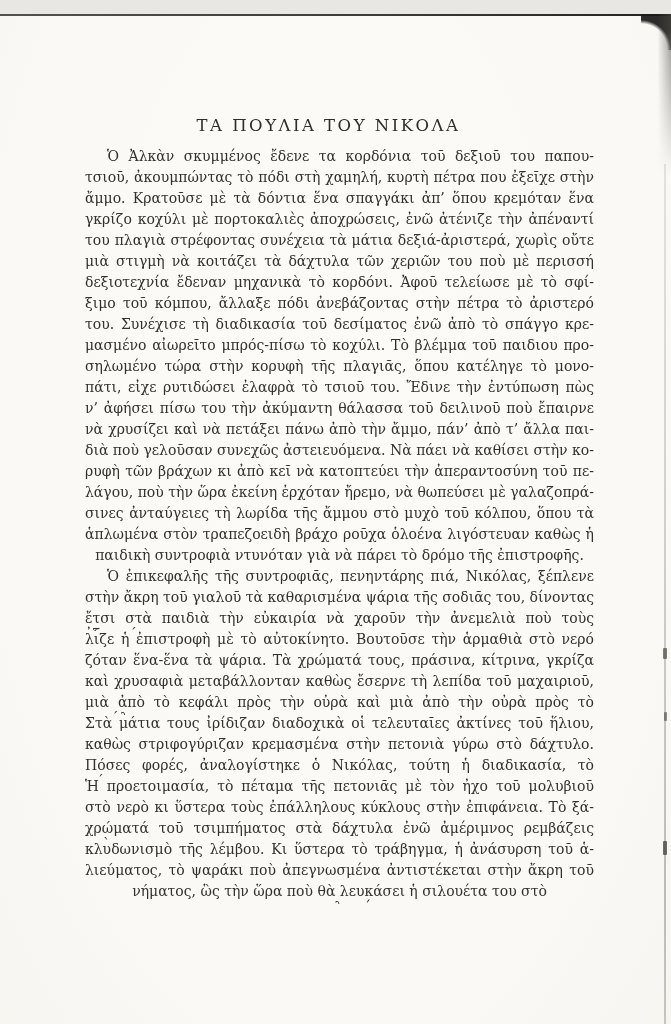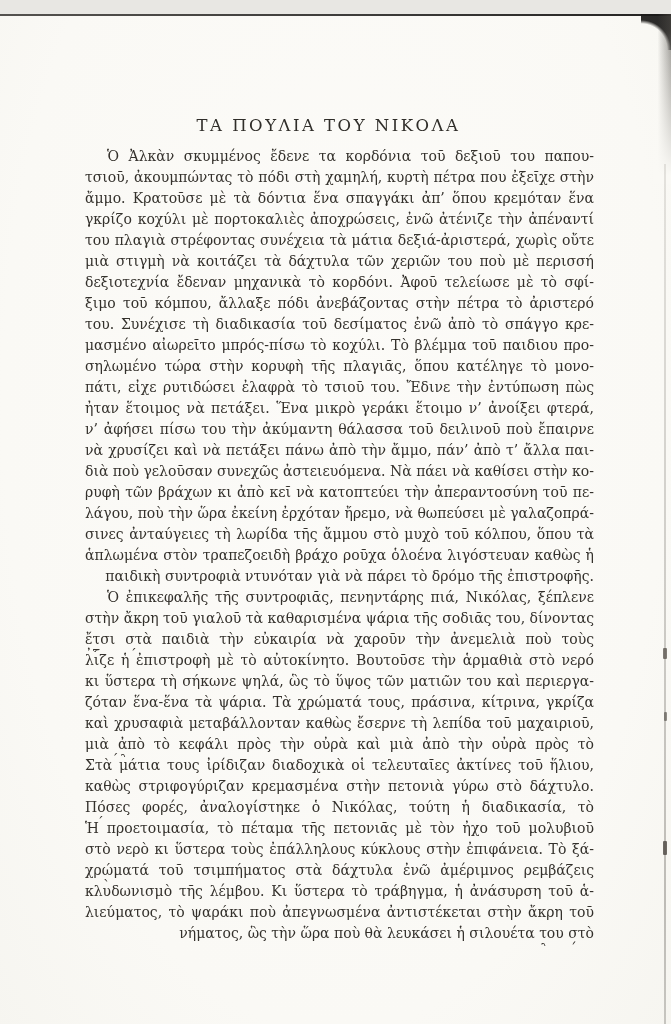--- a/index.html
+++ b/index.html
@@ -60,21 +60,21 @@
     position: absolute; top: 134px; left: 85px; width: 509px;
     font-size: 14px; color: #34312c;
   }
   .line {
     height: 21px; overflow: hidden;
     text-align: justify;
     white-space: normal;
   }
   .line::after { content: ""; display: inline-block; width: 100%; height: 0; }
   .line.first { text-indent: 22px; }
-  .line.last  { text-align: right; }
+  .line.last  { text-align: center; }
   .line.last::after { content: none; }
 </style>
 </head>
 <body>
 
 <div class="page">
 
   <div class="edge-top"></div>
   <div class="corner-wedge"></div>
   <div class="edge-right-band"></div>
@@ -92,36 +92,34 @@
         <div class="line">ἄμμο. Κρατοῦσε μὲ τὰ δόντια ἕνα σπαγγάκι ἀπ’ ὅπου κρεμόταν ἕνα</div>
         <div class="line">γκρίζο κοχύλι μὲ πορτοκαλιὲς ἀποχρώσεις, ἐνῶ ἀτένιζε τὴν ἀπέναντί</div>
         <div class="line">του πλαγιὰ στρέφοντας συνέχεια τὰ μάτια δεξιά-ἀριστερά, χωρὶς οὔτε</div>
         <div class="line">μιὰ στιγμὴ νὰ κοιτάζει τὰ δάχτυλα τῶν χεριῶν του ποὺ μὲ περισσή</div>
         <div class="line">δεξιοτεχνία ἔδεναν μηχανικὰ τὸ κορδόνι. Ἀφοῦ τελείωσε μὲ τὸ σφί-</div>
         <div class="line">ξιμο τοῦ κόμπου, ἄλλαξε πόδι ἀνεβάζοντας στὴν πέτρα τὸ ἀριστερό</div>
         <div class="line">του. Συνέχισε τὴ διαδικασία τοῦ δεσίματος ἐνῶ ἀπὸ τὸ σπάγγο κρε-</div>
         <div class="line">μασμένο αἰωρεῖτο μπρός-πίσω τὸ κοχύλι. Τὸ βλέμμα τοῦ παιδιου προ-</div>
         <div class="line">σηλωμένο τώρα στὴν κορυφὴ τῆς πλαγιᾶς, ὅπου κατέληγε τὸ μονο-</div>
         <div class="line">πάτι, εἶχε ρυτιδώσει ἐλαφρὰ τὸ τσιοῦ του. Ἔδινε τὴν ἐντύπωση πὼς</div>
-        <div class="line">ἦταν ἕτοιμος νὰ πετάξει. Ἕνα μικρὸ γεράκι ἕτοιμο ν’ ἀνοίξει φτερά,</div>
         <div class="line">ν’ ἀφήσει πίσω του τὴν ἀκύμαντη θάλασσα τοῦ δειλινοῦ ποὺ ἔπαιρνε</div>
         <div class="line">νὰ χρυσίζει καὶ νὰ πετάξει πάνω ἀπὸ τὴν ἄμμο, πάν’ ἀπὸ τ’ ἄλλα παι-</div>
         <div class="line">διὰ ποὺ γελοῦσαν συνεχῶς ἀστειευόμενα. Νὰ πάει νὰ καθίσει στὴν κο-</div>
         <div class="line">ρυφὴ τῶν βράχων κι ἀπὸ κεῖ νὰ κατοπτεύει τὴν ἀπεραντοσύνη τοῦ πε-</div>
         <div class="line">λάγου, ποὺ τὴν ὥρα ἐκείνη ἐρχόταν ἤρεμο, νὰ θωπεύσει μὲ γαλαζοπρά-</div>
         <div class="line">σινες ἀνταύγειες τὴ λωρίδα τῆς ἄμμου στὸ μυχὸ τοῦ κόλπου, ὅπου τὰ</div>
         <div class="line">ἁπλωμένα στὸν τραπεζοειδὴ βράχο ροῦχα ὁλοένα λιγόστευαν καθὼς ἡ</div>
         <div class="line last">παιδικὴ συντροφιὰ ντυνόταν γιὰ νὰ πάρει τὸ δρόμο τῆς ἐπιστροφῆς.</div>
       </div>
       <div class="paragraph">
         <div class="line first">Ὁ ἐπικεφαλῆς τῆς συντροφιᾶς, πενηντάρης πιά, Νικόλας, ξέπλενε</div>
         <div class="line">στὴν ἄκρη τοῦ γιαλοῦ τὰ καθαρισμένα ψάρια τῆς σοδιᾶς του, δίνοντας</div>
         <div class="line">ἔτσι στὰ παιδιὰ τὴν εὐκαιρία νὰ χαροῦν τὴν ἀνεμελιὰ ποὺ τοὺς ἐξασφά-</div>
         <div class="line">λιζε ἡ ἐπιστροφὴ μὲ τὸ αὐτοκίνητο. Βουτοῦσε τὴν ἁρμαθιὰ στὸ νερό</div>
-        <div class="line">κι ὕστερα τὴ σήκωνε ψηλά, ὣς τὸ ὕψος τῶν ματιῶν του καὶ περιεργα-</div>
         <div class="line">ζόταν ἕνα-ἕνα τὰ ψάρια. Τὰ χρώματά τους, πράσινα, κίτρινα, γκρίζα</div>
         <div class="line">καὶ χρυσαφιὰ μεταβάλλονταν καθὼς ἔσερνε τὴ λεπίδα τοῦ μαχαιριοῦ,</div>
         <div class="line">μιὰ ἀπὸ τὸ κεφάλι πρὸς τὴν οὐρὰ καὶ μιὰ ἀπὸ τὴν οὐρὰ πρὸς τὸ κεφάλι.</div>
         <div class="line">Στὰ μάτια τους ἰρίδιζαν διαδοχικὰ οἱ τελευταῖες ἀκτίνες τοῦ ἥλιου,</div>
         <div class="line">καθὼς στριφογύριζαν κρεμασμένα στὴν πετονιὰ γύρω στὸ δάχτυλο.</div>
         <div class="line">Πόσες φορές, ἀναλογίστηκε ὁ Νικόλας, τούτη ἡ διαδικασία, τὸ ψάρεμα.</div>
         <div class="line">Ἡ προετοιμασία, τὸ πέταμα τῆς πετονιᾶς μὲ τὸν ἦχο τοῦ μολυβιοῦ</div>
         <div class="line">στὸ νερὸ κι ὕστερα τοὺς ἐπάλληλους κύκλους στὴν ἐπιφάνεια. Τὸ ξά-</div>
         <div class="line">χρώματά τοῦ τσιμπήματος στὰ δάχτυλα ἐνῶ ἀμέριμνος ρεμβάζεις στὸν</div>
         <div class="line">κλυδωνισμὸ τῆς λέμβου. Κι ὕστερα τὸ τράβηγμα, ἡ ἀνάσυρση τοῦ ἁ-</div>

